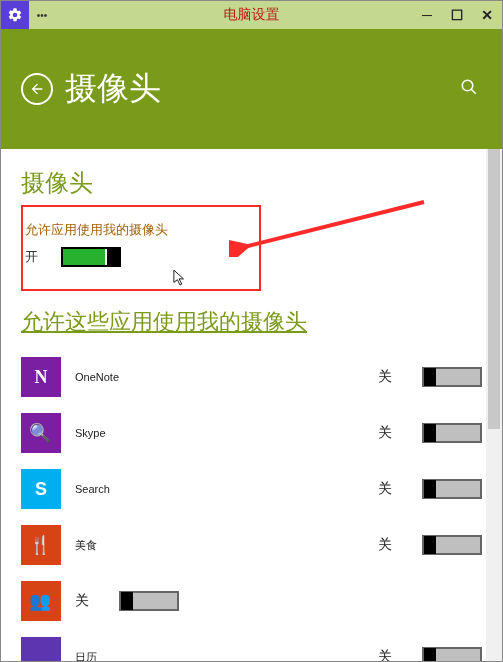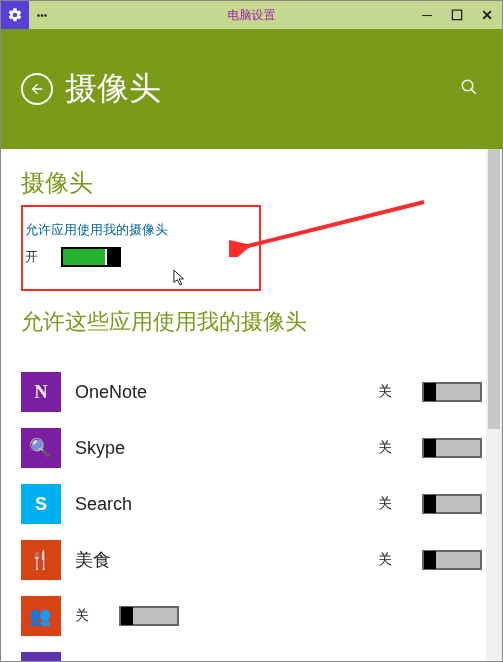--- a/index.html
+++ b/index.html
@@ -2,56 +2,56 @@
 <html><head>
 <meta charset="utf-8">
 <style>
 * { margin: 0; padding: 0; box-sizing: border-box; font-family: "Microsoft YaHei", sans-serif; }
 body { width: 503px; height: 662px; background: #fff; position: relative; overflow: hidden; border: 1px solid #888; }
 
 .titlebar { height: 28px; background: #c5d88f; display: flex; align-items: center; position: relative; }
 .titlebar .gear-box { width: 28px; height: 28px; background: #5a3fd6; display: flex; align-items: center; justify-content: center; }
 .titlebar .gear-box svg { width: 16px; height: 16px; fill: #fff; }
 .titlebar .dots { width: 26px; height: 28px; display: flex; align-items: center; justify-content: center; font-size: 10px; color: #333; }
-.titlebar .title { position: absolute; left: 50%; transform: translateX(-50%); font-size: 12px; color: #a21caf; }
+.titlebar .title { position: absolute; left: 50%; transform: translateX(-50%); font-size: 14px; color: #b91c1c; }
 .titlebar .controls { position: absolute; right: 0; display: flex; }
 .titlebar .controls div { width: 30px; height: 28px; display: flex; align-items: center; justify-content: center; font-size: 14px; color: #222; font-family: Arial; font-weight: bold; }
 
 .header { height: 120px; background: #7a9a1a; display: flex; align-items: center; padding: 0 20px; position: relative; }
 .header .back { width: 32px; height: 32px; border: 2px solid #fff; border-radius: 50%; display: flex; align-items: center; justify-content: center; margin-right: 12px; }
 .header .back svg { width: 16px; height: 16px; fill: #fff; }
 .header .htitle { color: #fff; font-size: 32px; font-weight: 300; }
 .header .search { position: absolute; right: 24px; color: #fff; }
 .header .search svg { width: 18px; height: 18px; fill: none; stroke: #fff; stroke-width: 2; }
 
 .content { padding: 18px 20px 0 20px; position: relative; height: calc(100% - 148px); }
 .section-title { color: #7a9a1a; font-size: 24px; font-weight: 400; }
-.section-title.big { font-size: 22px; margin-bottom: 27px; }
+.section-title.big { font-size: 22px; margin-bottom: 12px; text-decoration: underline; }
 
 .callout-box { border: 2px solid #ff2a2a; padding: 14px 12px 22px 2px; margin-top: 6px; margin-bottom: 16px; position: relative; width: 240px; }
-.perm-label { font-size: 13px; color: #0369a1; margin-bottom: 8px; }
+.perm-label { font-size: 13px; color: #a16207; margin-bottom: 8px; }
 .perm-row { display: flex; align-items: center; gap: 16px; }
 .perm-state { font-size: 13px; color: #333; width: 20px; }
 
 .toggle-on { width: 60px; height: 20px; border: 2px solid #000; position: relative; background: #fff; }
 .toggle-on .fill { position: absolute; left: 0; top: 0; height: 100%; width: 42px; background: #26b22f; }
 .toggle-on .knob { position: absolute; right: 0; top: -2px; width: 12px; height: 20px; background: #000; }
 
 .toggle-off { width: 60px; height: 20px; border: 2px solid #666; background: #bfbfbf; position: relative; }
 .toggle-off .knob { position: absolute; left: 0; top: -1px; width: 12px; height: 18px; background: #000; }
 
 .cursor { position: absolute; width: 14px; height: 18px; }
 .cursor svg { width: 14px; height: 18px; }
 
 .arrow { position: absolute; width: 200px; height: 60px; }
 
 .apps { margin-top: 4px; }
 .app-row { display: flex; align-items: center; height: 56px; gap: 14px; }
 .app-icon { width: 40px; height: 40px; display: flex; align-items: center; justify-content: center; color: #fff; font-size: 18px; font-weight: bold; flex-shrink: 0; }
-.app-name { flex: 1; font-size: 18px; color: #222; }
+.app-name { flex: 1; font-size: 11px; color: #222; }
 .app-state { width: 30px; font-size: 14px; color: #222; }
 .app-toggle { width: 60px; flex-shrink: 0; }
 
 .scrollbar { position: absolute; right: 0; top: 148px; width: 16px; height: calc(100% - 148px); background: #f0f0f0; }
 .scrollbar .thumb { position: absolute; left: 2px; top: 0; width: 12px; height: 280px; background: #c8c8c8; }
 
 .ic-onenote { background: #7b1fa2; font-family: Georgia; }
 .ic-search { background: #7b1fa2; }
 .ic-skype { background: #00aff0; }
 .ic-food { background: #d84315; }

